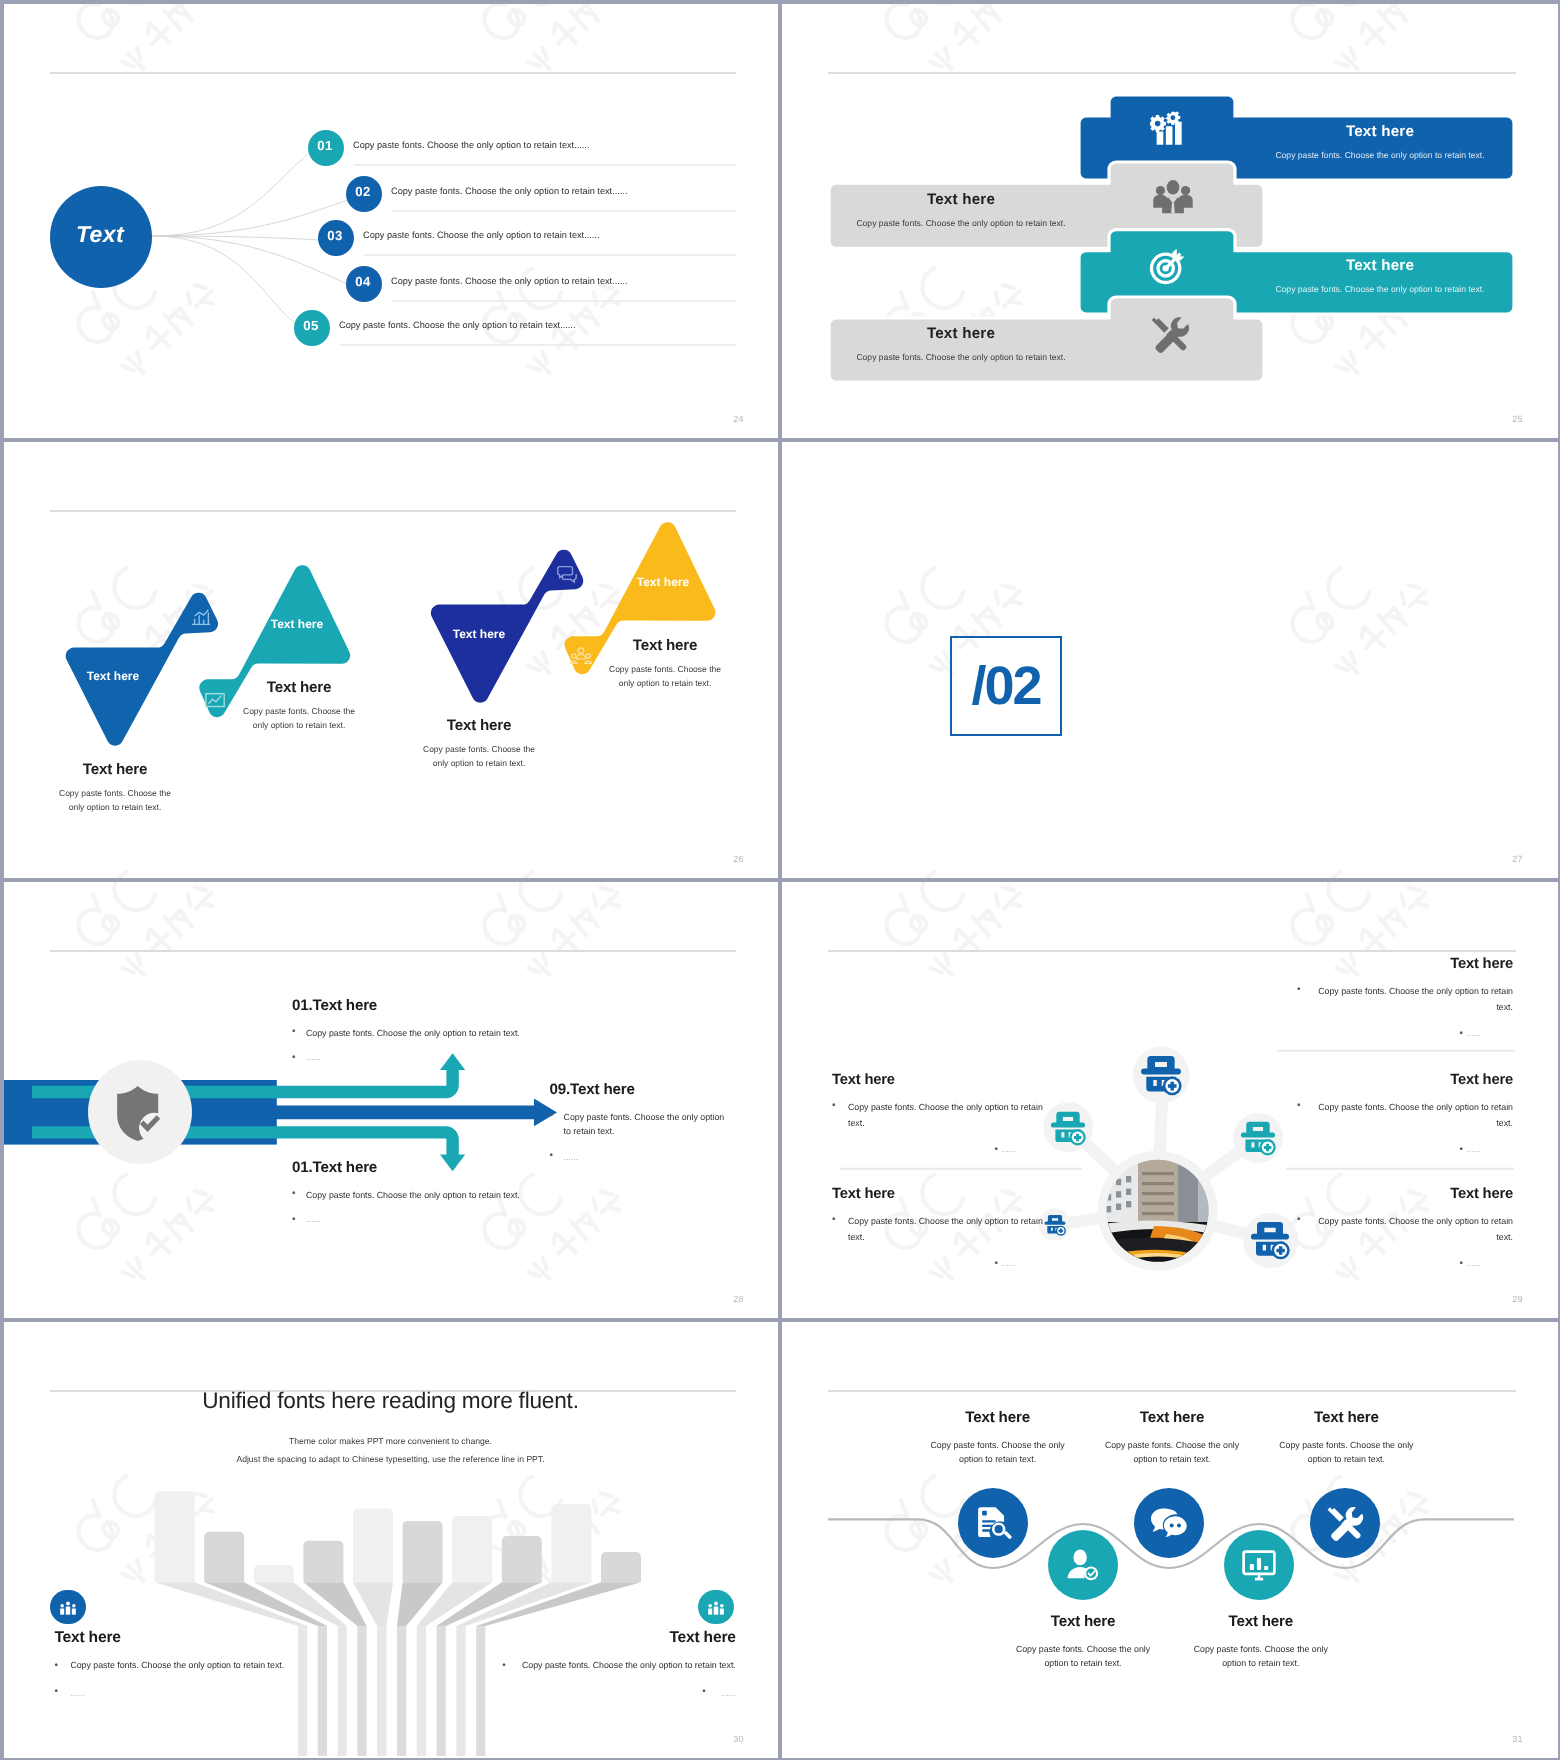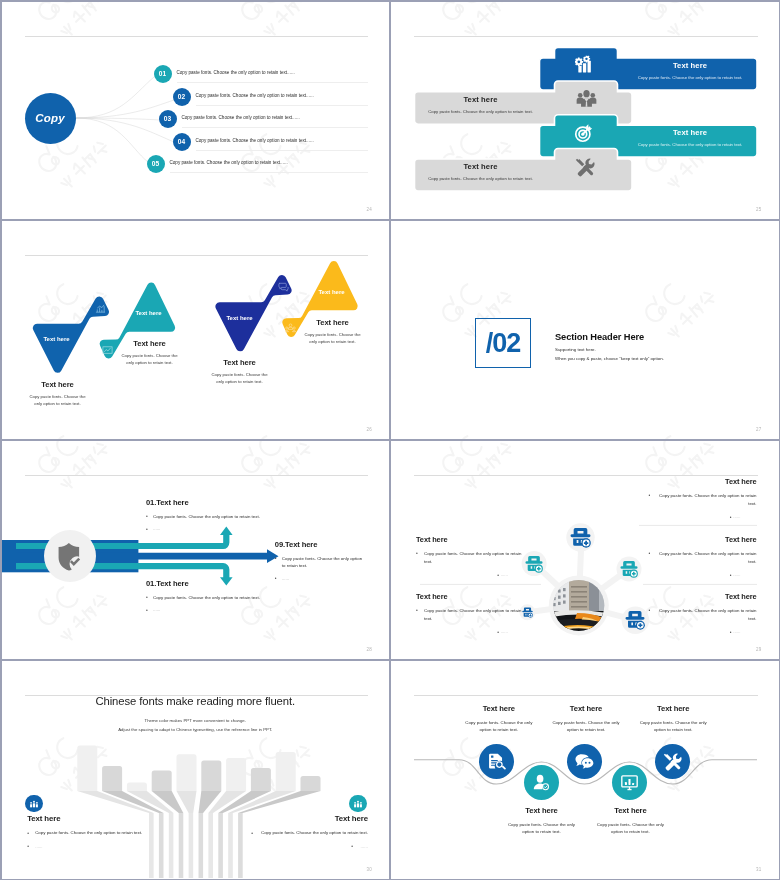--- a/index.html
+++ b/index.html
@@ -155,21 +155,21 @@
   <svg width="389" height="219" viewBox="0 0 389 219" style="position:absolute;left:0;top:0">
     <g fill="none" stroke="#d2d2d2" stroke-width="0.45">
       <path d="M74 116 C 118 116, 130 94, 152 75"></path>
       <path d="M74 116 C 125 116, 148 106, 172 98"></path>
       <path d="M74 116 C 118 116, 140 117, 158 118"></path>
       <path d="M74 116 C 125 116, 148 130, 172 140"></path>
       <path d="M74 116 C 118 116, 128 146, 146 160"></path>
     </g>
   </svg>
   <div class="s1-hub">
-        <span>Copy</span>
+        <span>Text</span>
       </div>
   <div class="s1-row" style="top:63px;--x:152px">
     <div class="s1-num" style="background:#1aa7b4">01</div>
     <div class="s1-txt">Copy paste fonts. Choose the only option to retain text......</div>
     <div class="s1-line"></div>
   </div>
   <div class="s1-row" style="top:86px;--x:171px">
     <div class="s1-num" style="background:#1062ac">02</div>
     <div class="s1-txt">Copy paste fonts. Choose the only option to retain text......</div>
     <div class="s1-line"></div>
@@ -525,25 +525,20 @@
  <use href="#wmtile" x="38" y="1076"></use>
  <use href="#wmtile" x="241" y="1076"></use>
  <use href="#wmtile" x="444" y="1076"></use>
  <use href="#wmtile" x="647" y="1076"></use>
  <use href="#wmtile" x="850" y="1076"></use>
 </svg>
 
   <div class="s4-box">
         <span>/02</span>
       </div>
-  <div class="s4-txt">
-    <div class="s4-t">Section Header Here</div>
-    <div class="s4-s">Supporting text here.</div>
-    <div class="s4-s">When you copy &amp; paste, choose "keep text only" option.</div>
-  </div>
   <div class="pno">27</div>
 </div>
 
 <div class="slide">
 <svg class="wmlayer" style="left:0px;top:-442px" viewBox="0 0 780 880">
  <defs>
   <g id="wmtile" stroke="#f4f4f4" stroke-width="2.1" fill="none" stroke-linejoin="round" stroke-linecap="round">
     <g transform="rotate(-45)">
       <path d="M16 3 a8 9 0 1 1 -1 -4.4 l3.5 -8"></path>
       <path d="M14.6 3.2 a3.4 4 0 1 1 -0.05 0"></path>
@@ -955,21 +950,21 @@
       <path d="M124.9 124.0 a2.5 2.5 0 0 1 2.5-2.5 h15.0 a2.5 2.5 0 0 1 2.5 2.5 V130.1 H124.9 Z" fill="#f0f0f0"></path>
       <path d="M149.7 111.9 a2.5 2.5 0 0 1 2.5-2.5 h15.0 a2.5 2.5 0 0 1 2.5 2.5 V130.1 H149.7 Z" fill="#d8d8d8"></path>
       <path d="M174.5 95.8 a2.5 2.5 0 0 1 2.5-2.5 h15.0 a2.5 2.5 0 0 1 2.5 2.5 V130.1 H174.5 Z" fill="#f0f0f0"></path>
       <path d="M199.3 102.0 a2.5 2.5 0 0 1 2.5-2.5 h15.0 a2.5 2.5 0 0 1 2.5 2.5 V130.1 H199.3 Z" fill="#d8d8d8"></path>
       <path d="M224.1 99.5 a2.5 2.5 0 0 1 2.5-2.5 h15.0 a2.5 2.5 0 0 1 2.5 2.5 V130.1 H224.1 Z" fill="#f0f0f0"></path>
       <path d="M248.9 109.5 a2.5 2.5 0 0 1 2.5-2.5 h15.0 a2.5 2.5 0 0 1 2.5 2.5 V130.1 H248.9 Z" fill="#d8d8d8"></path>
       <path d="M273.7 93.5 a2.5 2.5 0 0 1 2.5-2.5 h15.0 a2.5 2.5 0 0 1 2.5 2.5 V130.1 H273.7 Z" fill="#f0f0f0"></path>
       <path d="M298.5 117.5 a2.5 2.5 0 0 1 2.5-2.5 h15.0 a2.5 2.5 0 0 1 2.5 2.5 V130.1 H298.5 Z" fill="#d8d8d8"></path>
     </g>
   </svg>
-  <div class="s7-title">Chinese fonts make reading more fluent.</div>
+  <div class="s7-title">Unified fonts here reading more fluent.</div>
   <div class="s7-sub" style="top:57px">Theme color makes PPT more convenient to change.</div>
   <div class="s7-sub" style="top:66px">Adjust the spacing to adapt to Chinese typesetting, use the reference line in PPT.</div>
   <div class="s7-circ" style="left:23.7px;top:133.9px;background:#1062ac">
     <svg viewBox="0 0 24 24">
           <use href="#peoplechart" fill="#ffffff"></use>
         </svg>
   </div>
   <div class="s7-cap s7-left">
     <div class="s7-t">Text here</div>
     <div class="s7-b"><span class="bul">•</span><span>Copy paste fonts. Choose the only option to retain text.</span></div>

